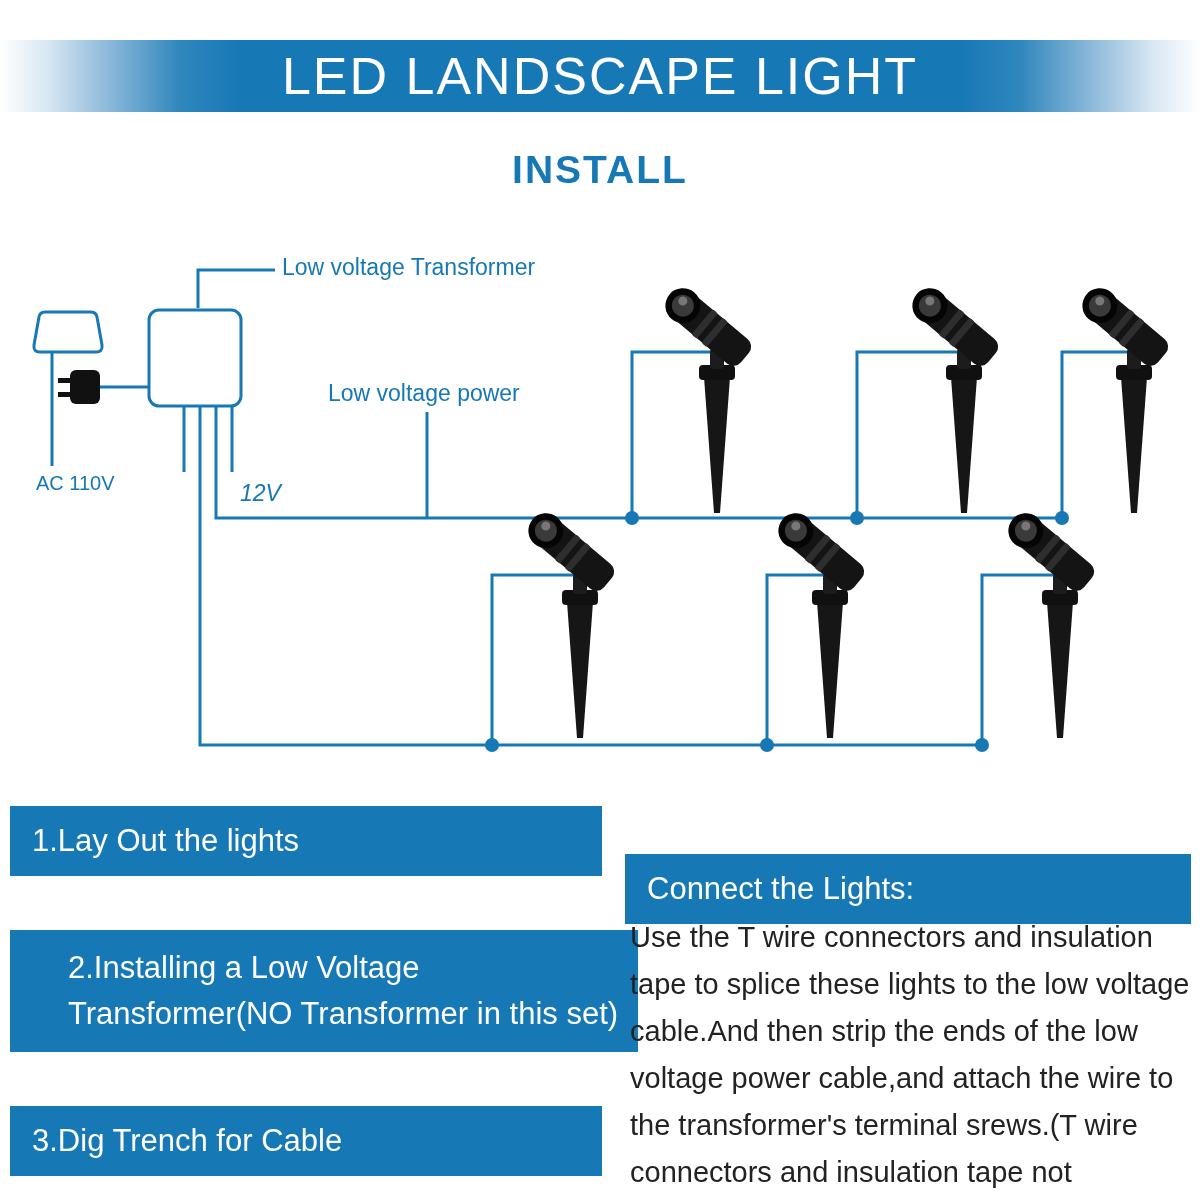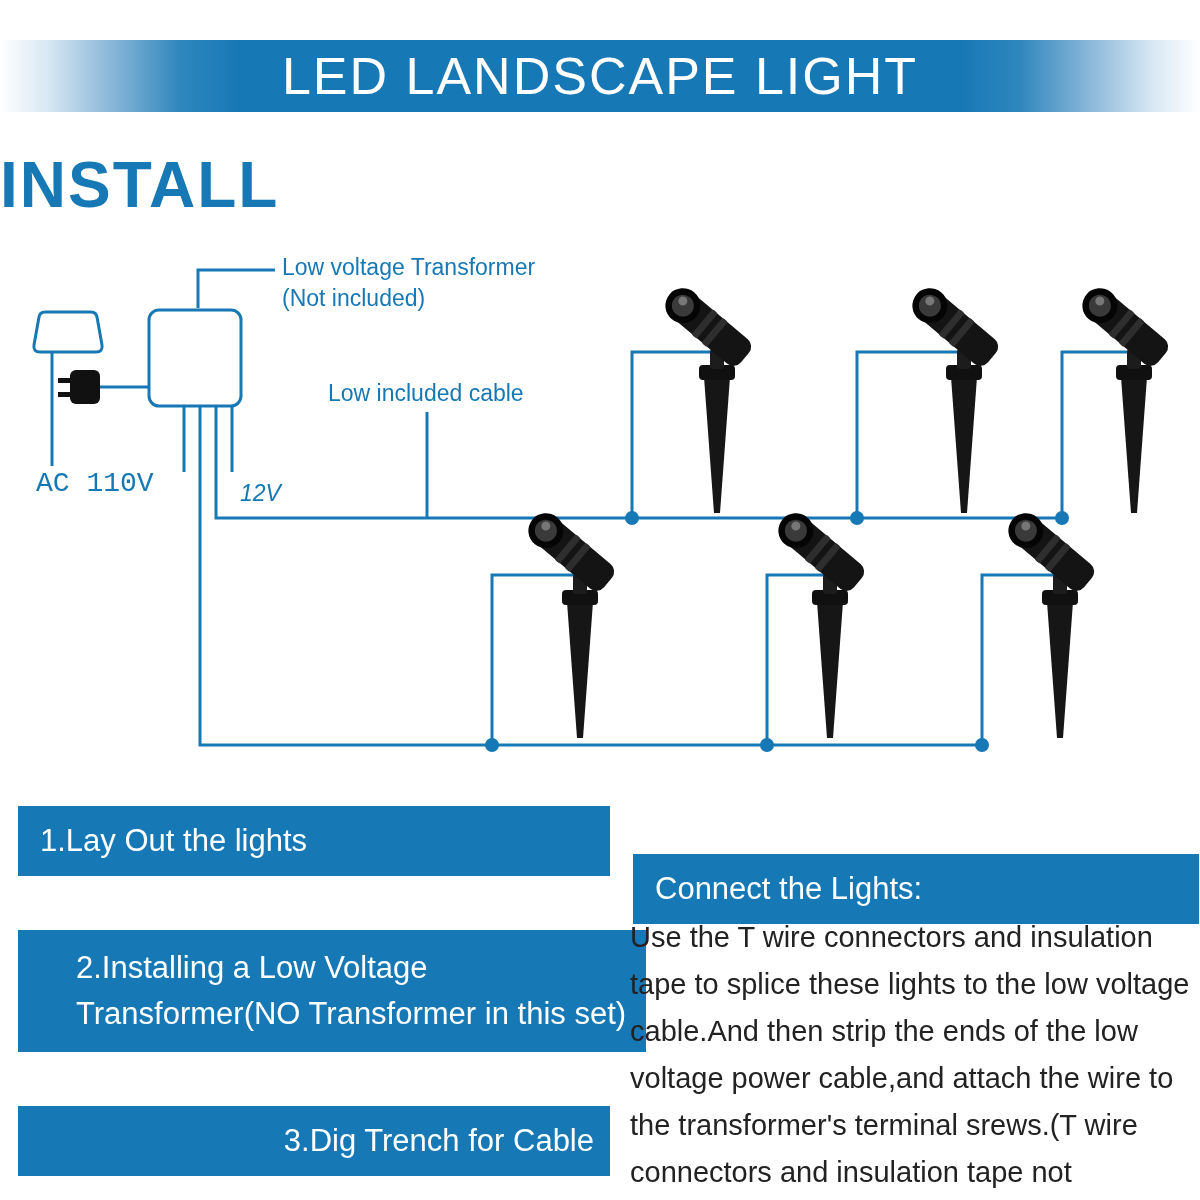--- a/index.html
+++ b/index.html
@@ -6,38 +6,38 @@
   .page{position:relative;width:1200px;height:1200px;background:#ffffff;overflow:hidden;
         font-family:"Liberation Sans", sans-serif;}
 
   
   .header-bar{position:absolute;left:0;top:40px;width:1200px;height:72px;
     background:linear-gradient(90deg,#ffffff 0%,#d7e7f3 4%,#8db9da 9%,#2f87bd 15%,#1778b6 20%,
                #1778b6 80%,#2f87bd 85%,#8db9da 91%,#d7e7f3 96%,#ffffff 100%);
     display:flex;align-items:center;justify-content:center;}
   .header-bar span{color:#ffffff;font-size:52px;letter-spacing:2px;font-weight:500;}
 
-  .install-title{position:absolute;left:0;top:148px;width:1200px;text-align:left;
-    color:#1678b4;font-size:64px;font-weight:bold;letter-spacing:2px;}
+  .install-title{position:absolute;left:0;top:148px;width:1200px;text-align:center;
+    color:#1678b4;font-size:39px;font-weight:bold;letter-spacing:2px;}
 
   
   .diagram{position:absolute;left:12px;top:240px;width:1200px;height:565px;}
   .diagram svg{position:absolute;left:0;top:0;}
   .dlbl{position:absolute;color:#1678b4;font-size:23px;line-height:31px;white-space:nowrap;}
   .lbl-transformer{left:270px;top:12px;}
   .lbl-cable{left:316px;top:138px;}
   .lbl-12v{left:228px;top:238px;font-style:italic;}
-  .lbl-ac{left:24px;top:228px;font-size:28px;font-family:Liberation Mono, monospace;}
+  .lbl-ac{left:24px;top:228px;font-size:20px;}
 
   
-  .step-bar{position:absolute;background:#1778b6;color:#ffffff;display:flex;align-items:center;margin-left:8px;}
+  .step-bar{position:absolute;background:#1778b6;color:#ffffff;display:flex;align-items:center;}
   .step-bar .bar-text{padding-left:22px;padding-right:16px;font-size:31px;line-height:46px;}
   .bar-1{left:10px;top:806px;width:592px;height:70px;}
   .bar-2{left:10px;top:930px;width:592px;height:122px;padding-left:36px;}
-  .bar-3{left:10px;top:1106px;width:592px;height:70px;justify-content:flex-end;}
+  .bar-3{left:10px;top:1106px;width:592px;height:70px;}
   .bar-connect{left:625px;top:854px;width:566px;height:70px;}
   .connect-text{position:absolute;left:630px;top:914px;width:560px;color:#222222;
     font-size:29px;line-height:47px;}
 </style>
 </head>
 <body>
 
 <div class="page">
 
   <div class="header-bar">
@@ -108,23 +108,22 @@
       <use href="#spot" transform="translate(705,75)"></use>
       <use href="#spot" transform="translate(952,75)"></use>
       <use href="#spot" transform="translate(1122,75)"></use>
       <use href="#spot" transform="translate(568,300)"></use>
       <use href="#spot" transform="translate(818,300)"></use>
       <use href="#spot" transform="translate(1048,300)"></use>
     </svg>
 
     <div class="dlbl lbl-transformer">
       <div>Low voltage Transformer</div>
-      <div>(Not included)</div>
     </div>
-    <div class="dlbl lbl-cable">Low included cable</div>
+    <div class="dlbl lbl-cable">Low voltage power</div>
     <div class="dlbl lbl-12v">12V</div>
     <div class="dlbl lbl-ac">AC 110V</div>
   </div>
 
   <div class="step-bar bar-1">
     <span class="bar-text">1.Lay Out the lights</span>
   </div>
   <div class="step-bar bar-2">
     <span class="bar-text">2.Installing a Low Voltage Transformer(NO Transformer in this set)</span>
   </div>

